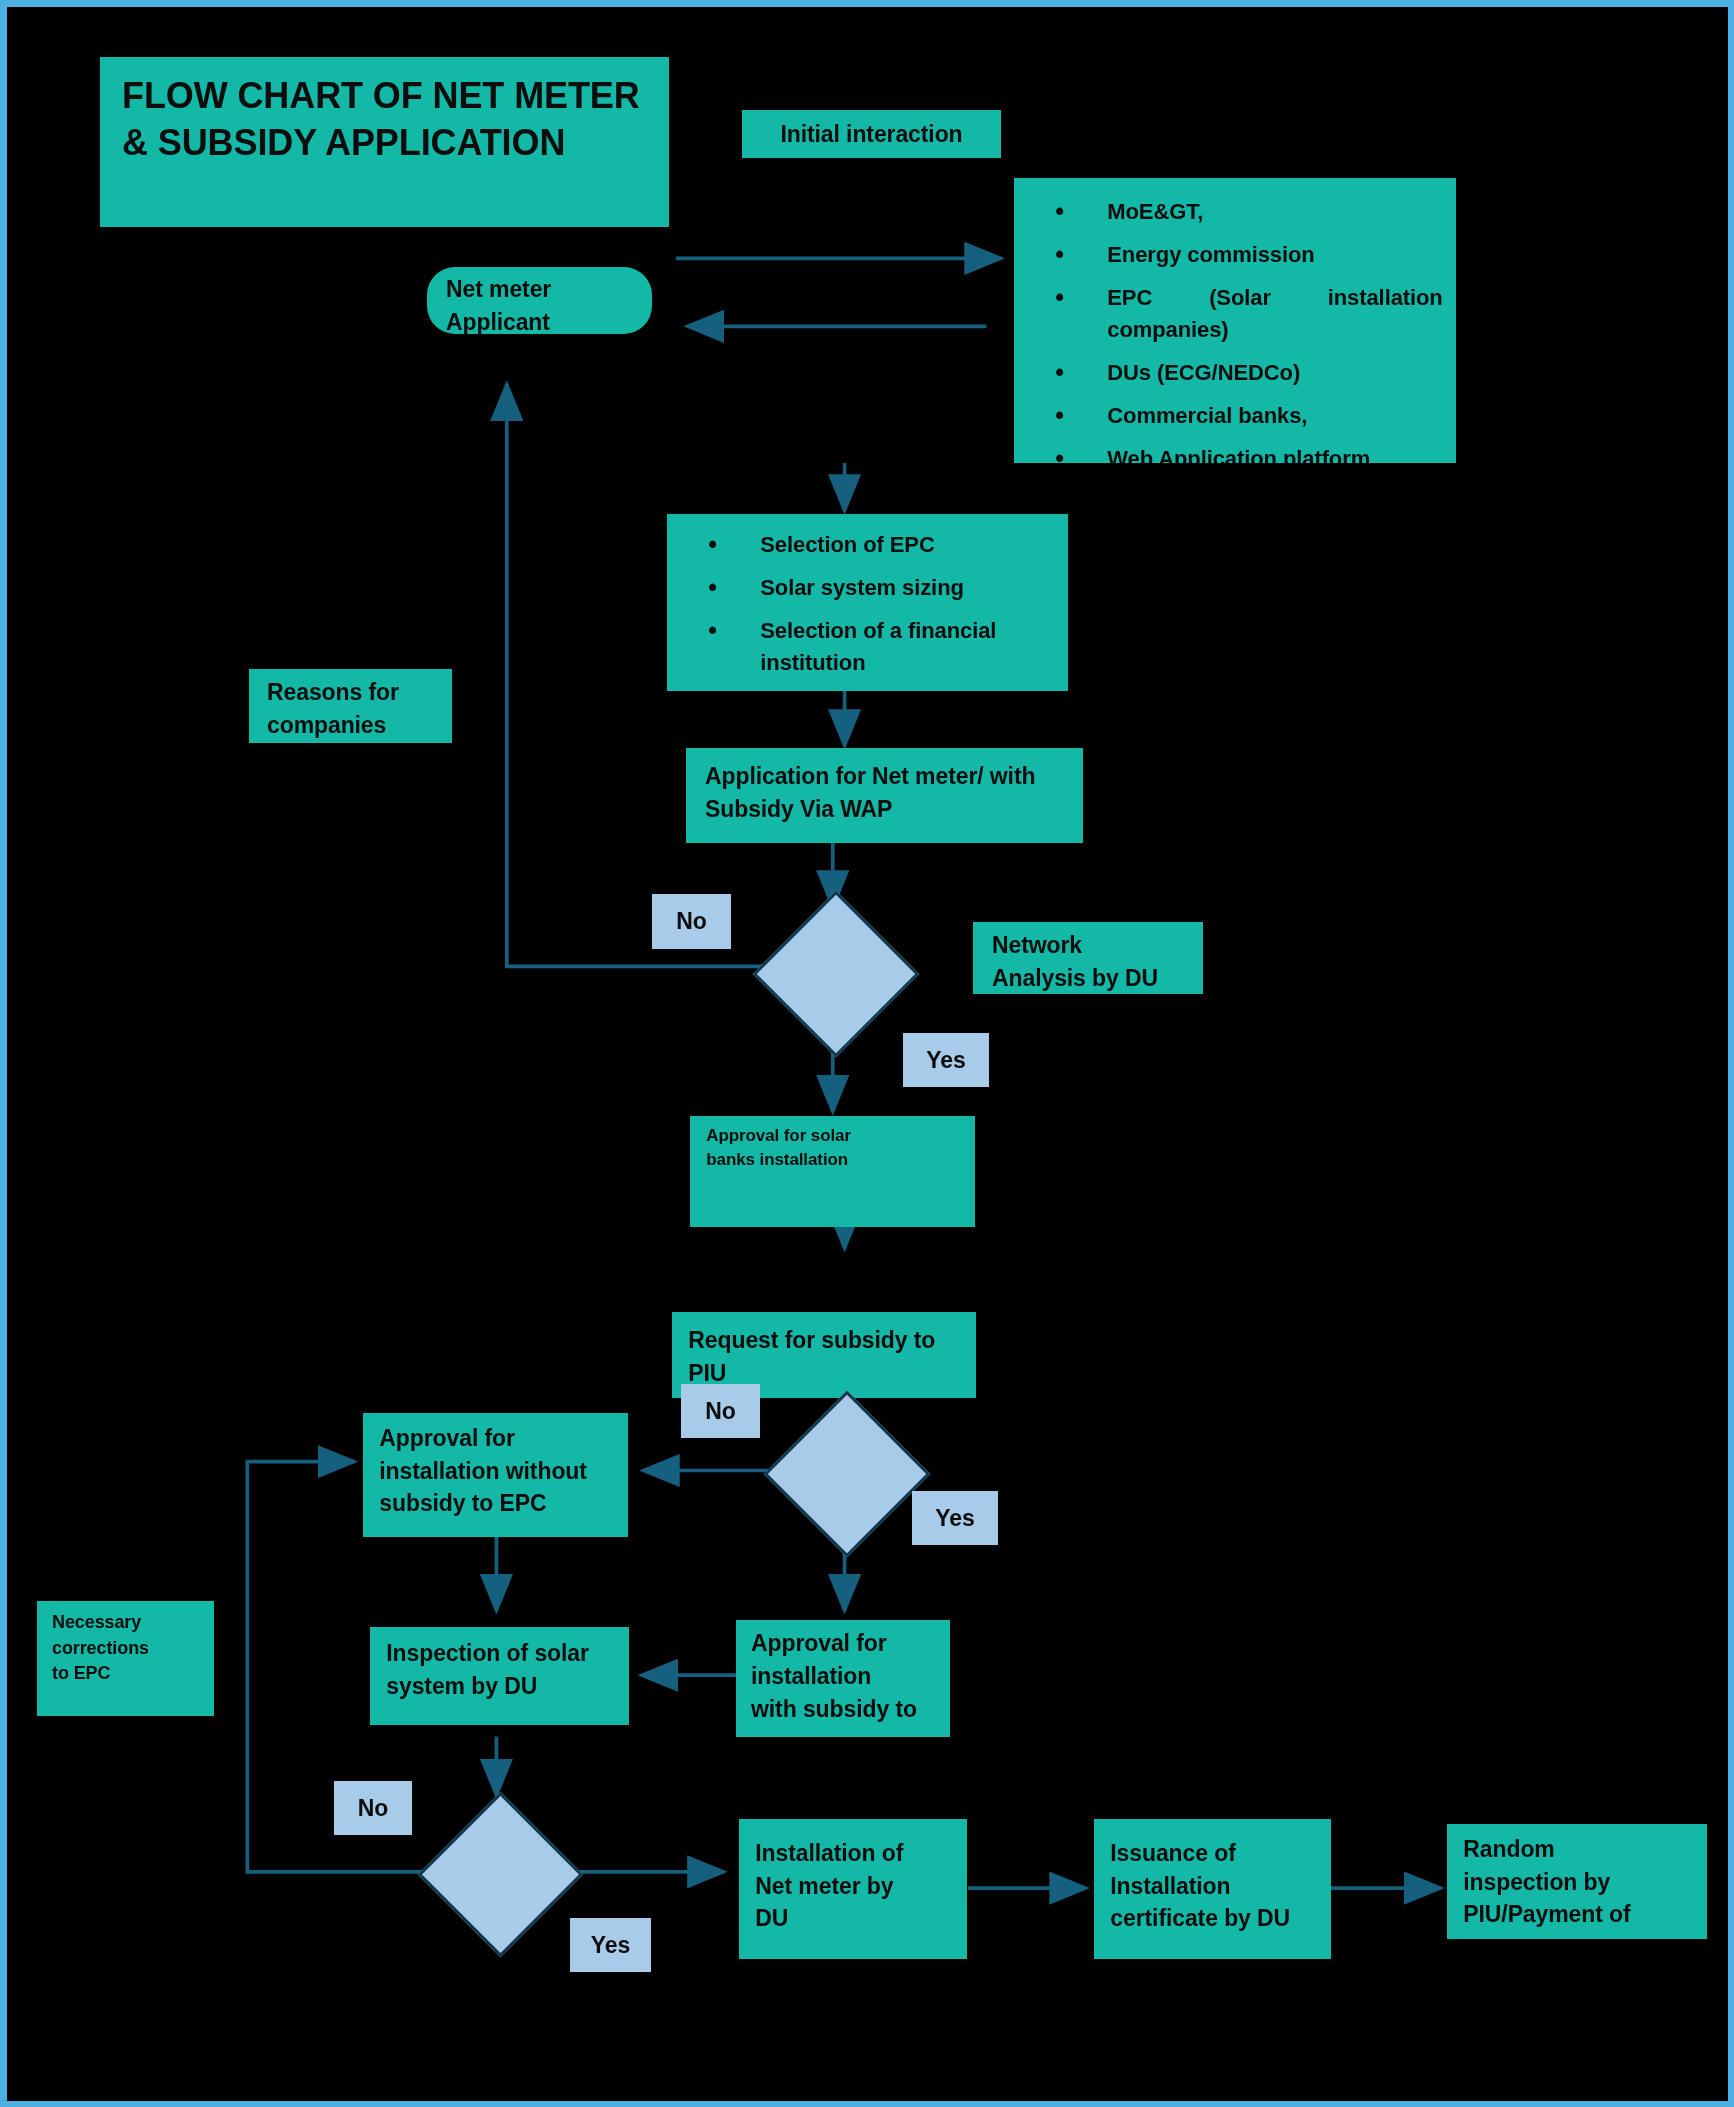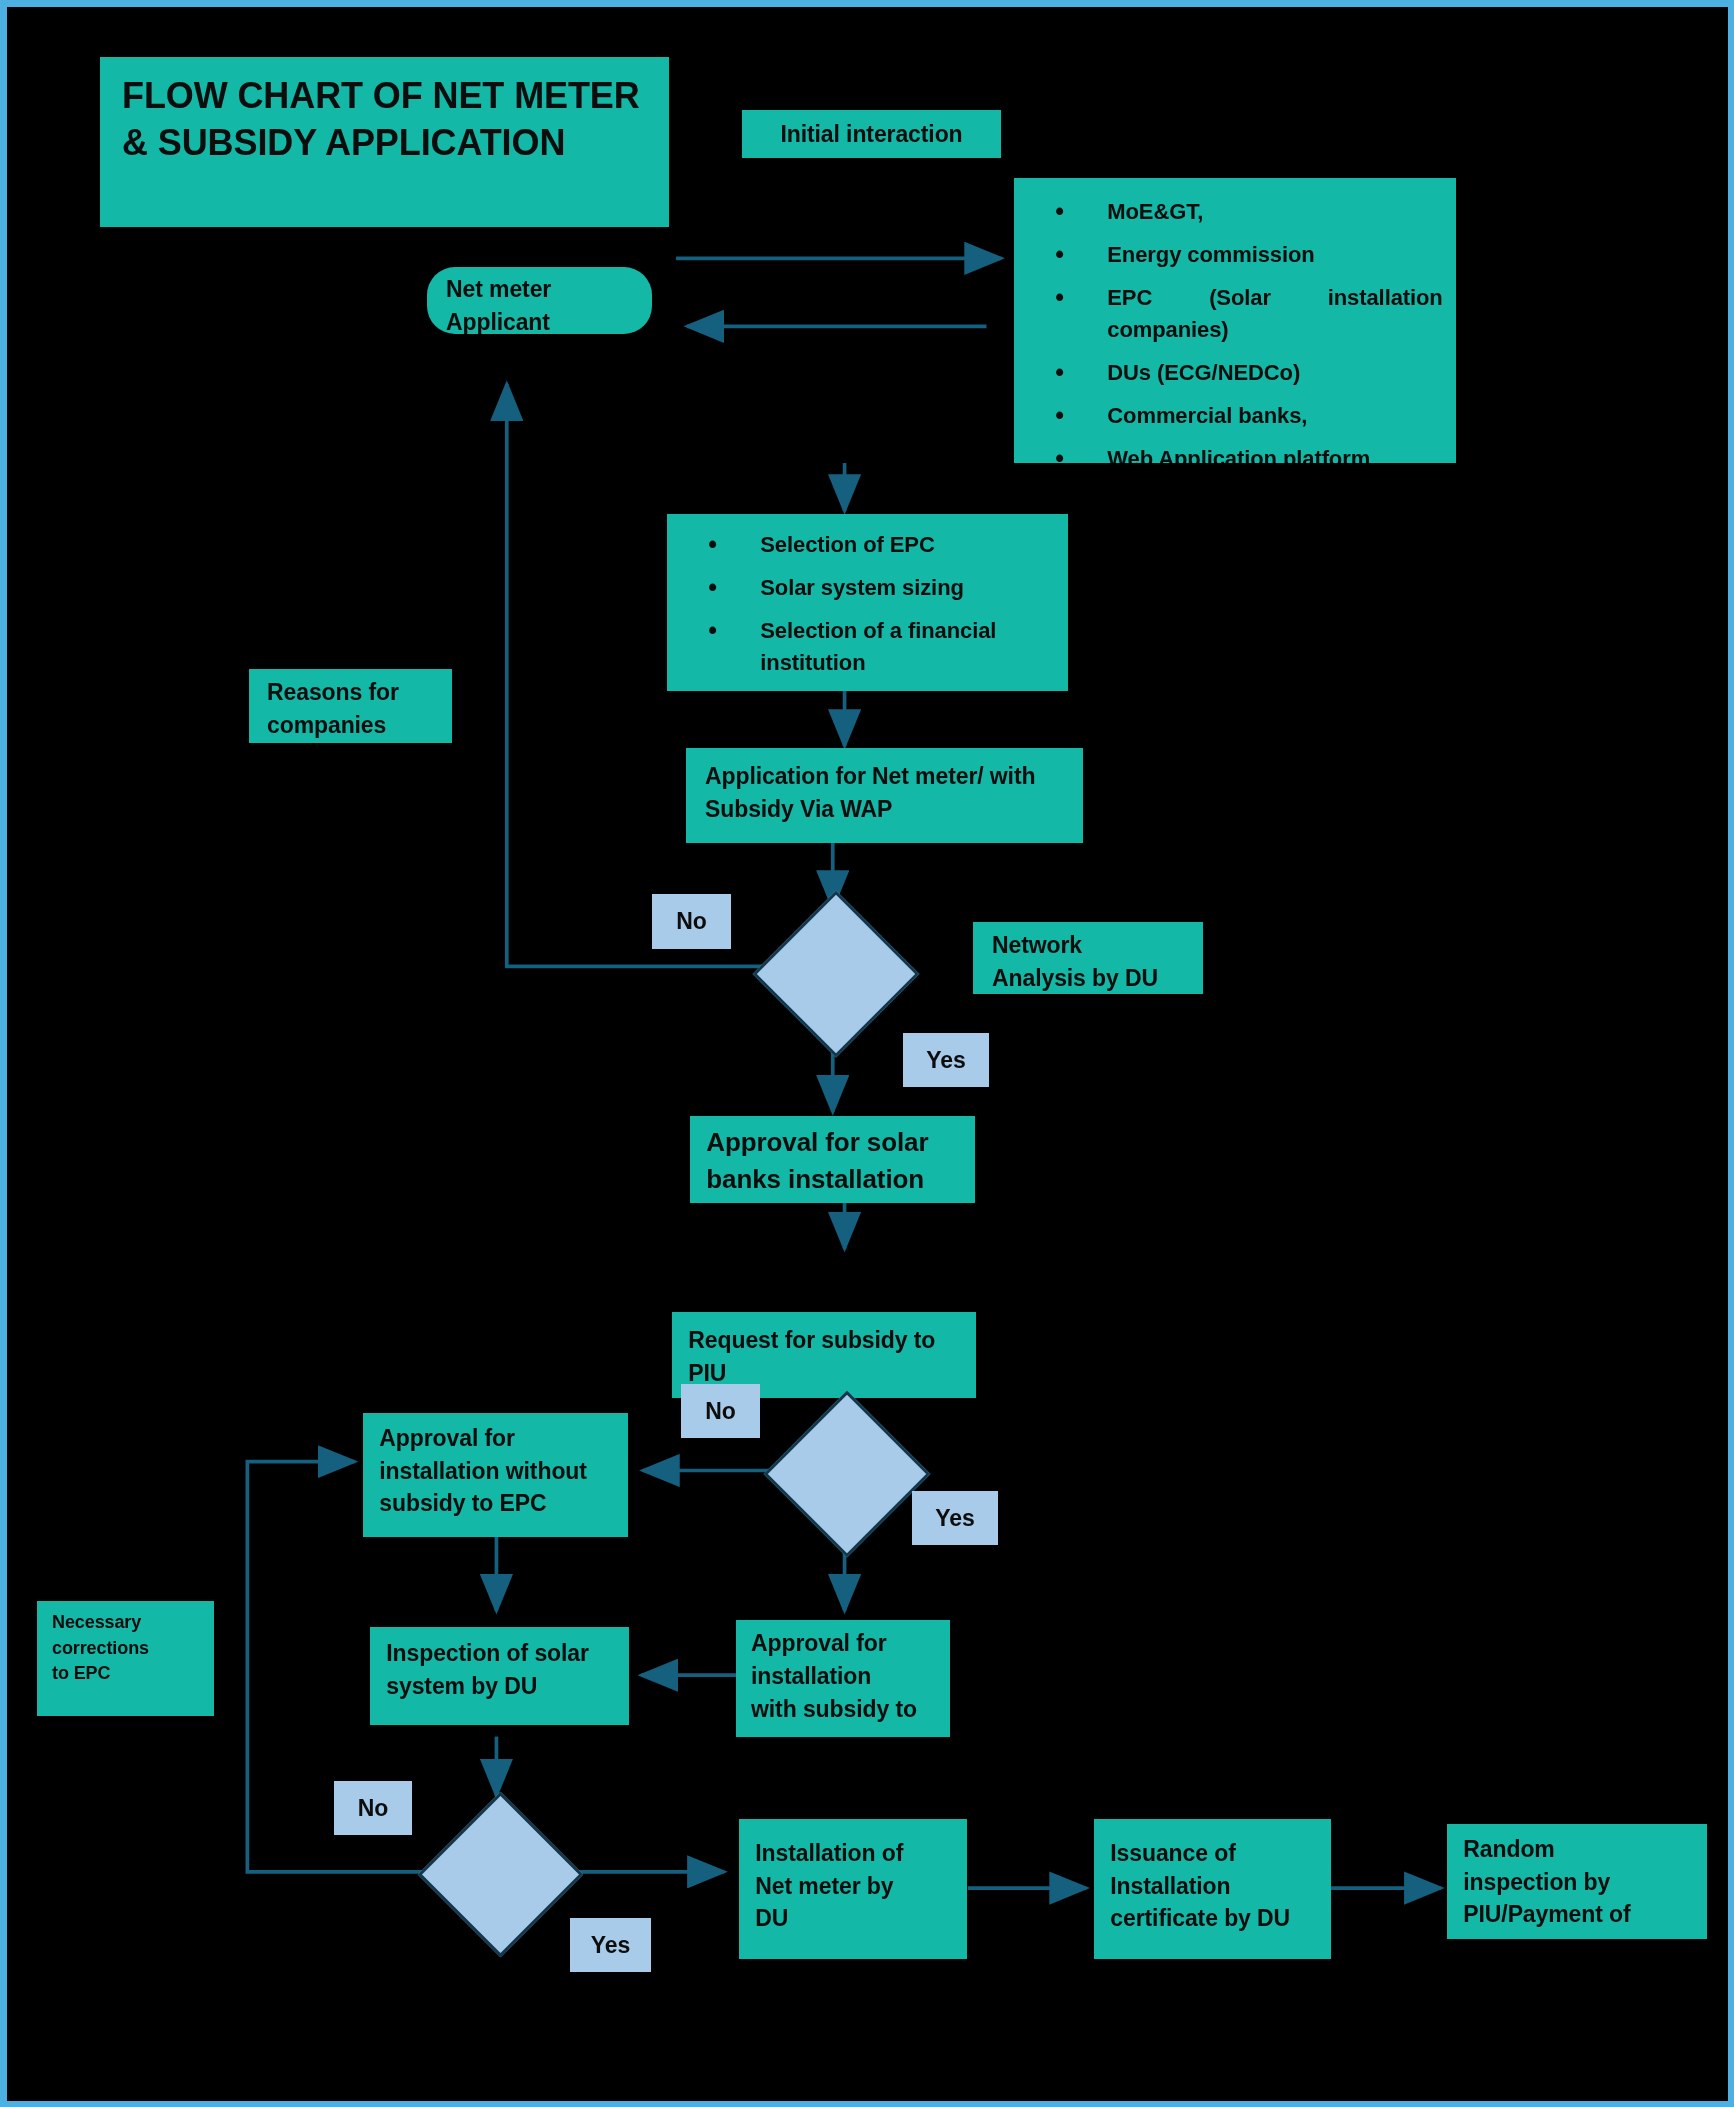--- a/index.html
+++ b/index.html
@@ -151,21 +151,21 @@
 
     <div class="lbl" style="left:645px;top:887px;width:79px;height:55px;">No</div>
 
     <div class="node pad" style="left:966px;top:915px;width:230px;height:72px;font-size:23px;padding:7.4px 19px;">
       <span class="txt">Network</span>
       <span class="txt">Analysis by DU</span>
     </div>
 
     <div class="lbl" style="left:896px;top:1026px;width:86px;height:54px;">Yes</div>
 
-    <div class="node pad" style="left:683px;top:1109px;width:285px;height:87px;font-size:26px;padding:8.1px 16.3px;">
+    <div class="node pad" style="left:683px;top:1109px;width:285px;height:111px;font-size:17px;padding:8.1px 16.3px;">
       <span class="txt">Approval for solar</span>
       <span class="txt">banks installation</span>
     </div>
 
     <div class="node pad" style="left:665px;top:1305px;width:304px;height:86px;font-size:23px;padding:12px 16.3px;">
       <span class="txt">Request for subsidy to PIU</span>
     </div>
 
     <div class="diamond" style="left:781px;top:1408px;width:112px;height:112px;"></div>
 

